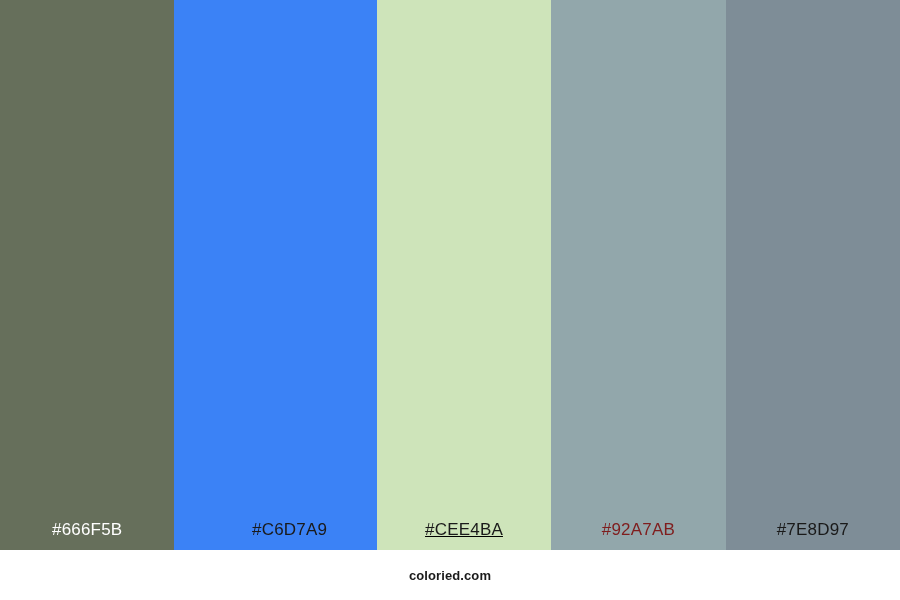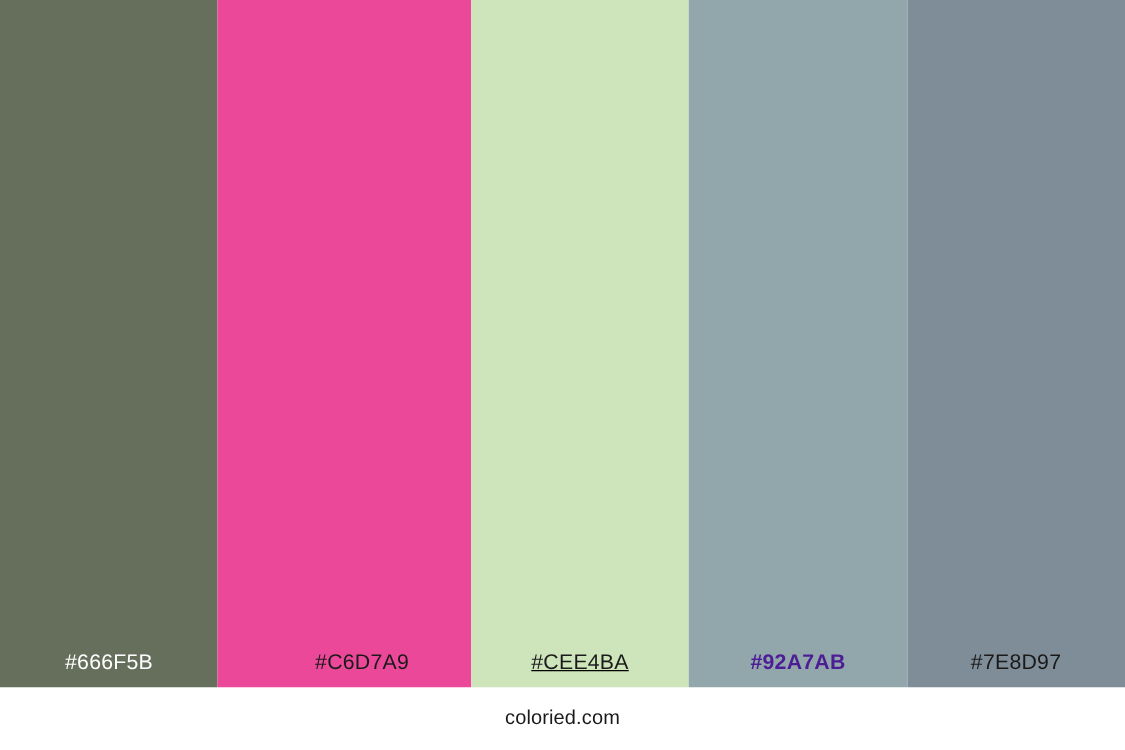--- a/index.html
+++ b/index.html
@@ -52,50 +52,50 @@
     left: 0;
     top: 550px;
     width: 900px;
     height: 50px;
     background: #ffffff;
     display: flex;
     align-items: center;
     justify-content: center;
   }
   #site-credit {
-    font-size: 16px;
-    font-weight: normal;
+    font-size: 13px;
+    font-weight: bold;
     color: #1a1a1a;
     font-family: "Liberation Sans", sans-serif;
     letter-spacing: 0.1px;
     line-height: 1;
     text-align: center;
   }
 </style>
 </head>
 <body>
 
 <div id="palette-page">
 
   <div id="swatch-strip">
 
     <div class="swatch" style="background-color: rgb(102, 111, 91);">
       <span class="swatch-label" style="color: rgb(255, 255, 255);">#666F5B</span>
     </div>
 
-    <div class="swatch" style="background-color: #ec4899; padding-left: 28px;">
+    <div class="swatch" style="background-color: #3b82f6; padding-left: 28px;">
       <span class="swatch-label" style="color: rgb(26, 26, 26);">#C6D7A9</span>
     </div>
 
     <div class="swatch" style="background-color: rgb(206, 228, 186); text-decoration: underline;">
       <span class="swatch-label" style="color: rgb(26, 26, 26);">#CEE4BA</span>
     </div>
 
     <div class="swatch" style="background-color: rgb(146, 167, 171);">
-      <span class="swatch-label" style="color: #4c1d95; font-weight: bold;">#92A7AB</span>
+      <span class="swatch-label" style="color: #7f1d1d;">#92A7AB</span>
     </div>
 
     <div class="swatch" style="background-color: rgb(126, 141, 151);">
       <span class="swatch-label" style="color: rgb(26, 26, 26);">#7E8D97</span>
     </div>
 
   </div>
 
   <div id="footer-bar" style="background-color: rgb(255, 255, 255);">
     <span id="site-credit" style="color: rgb(26, 26, 26);">coloried.com</span>

